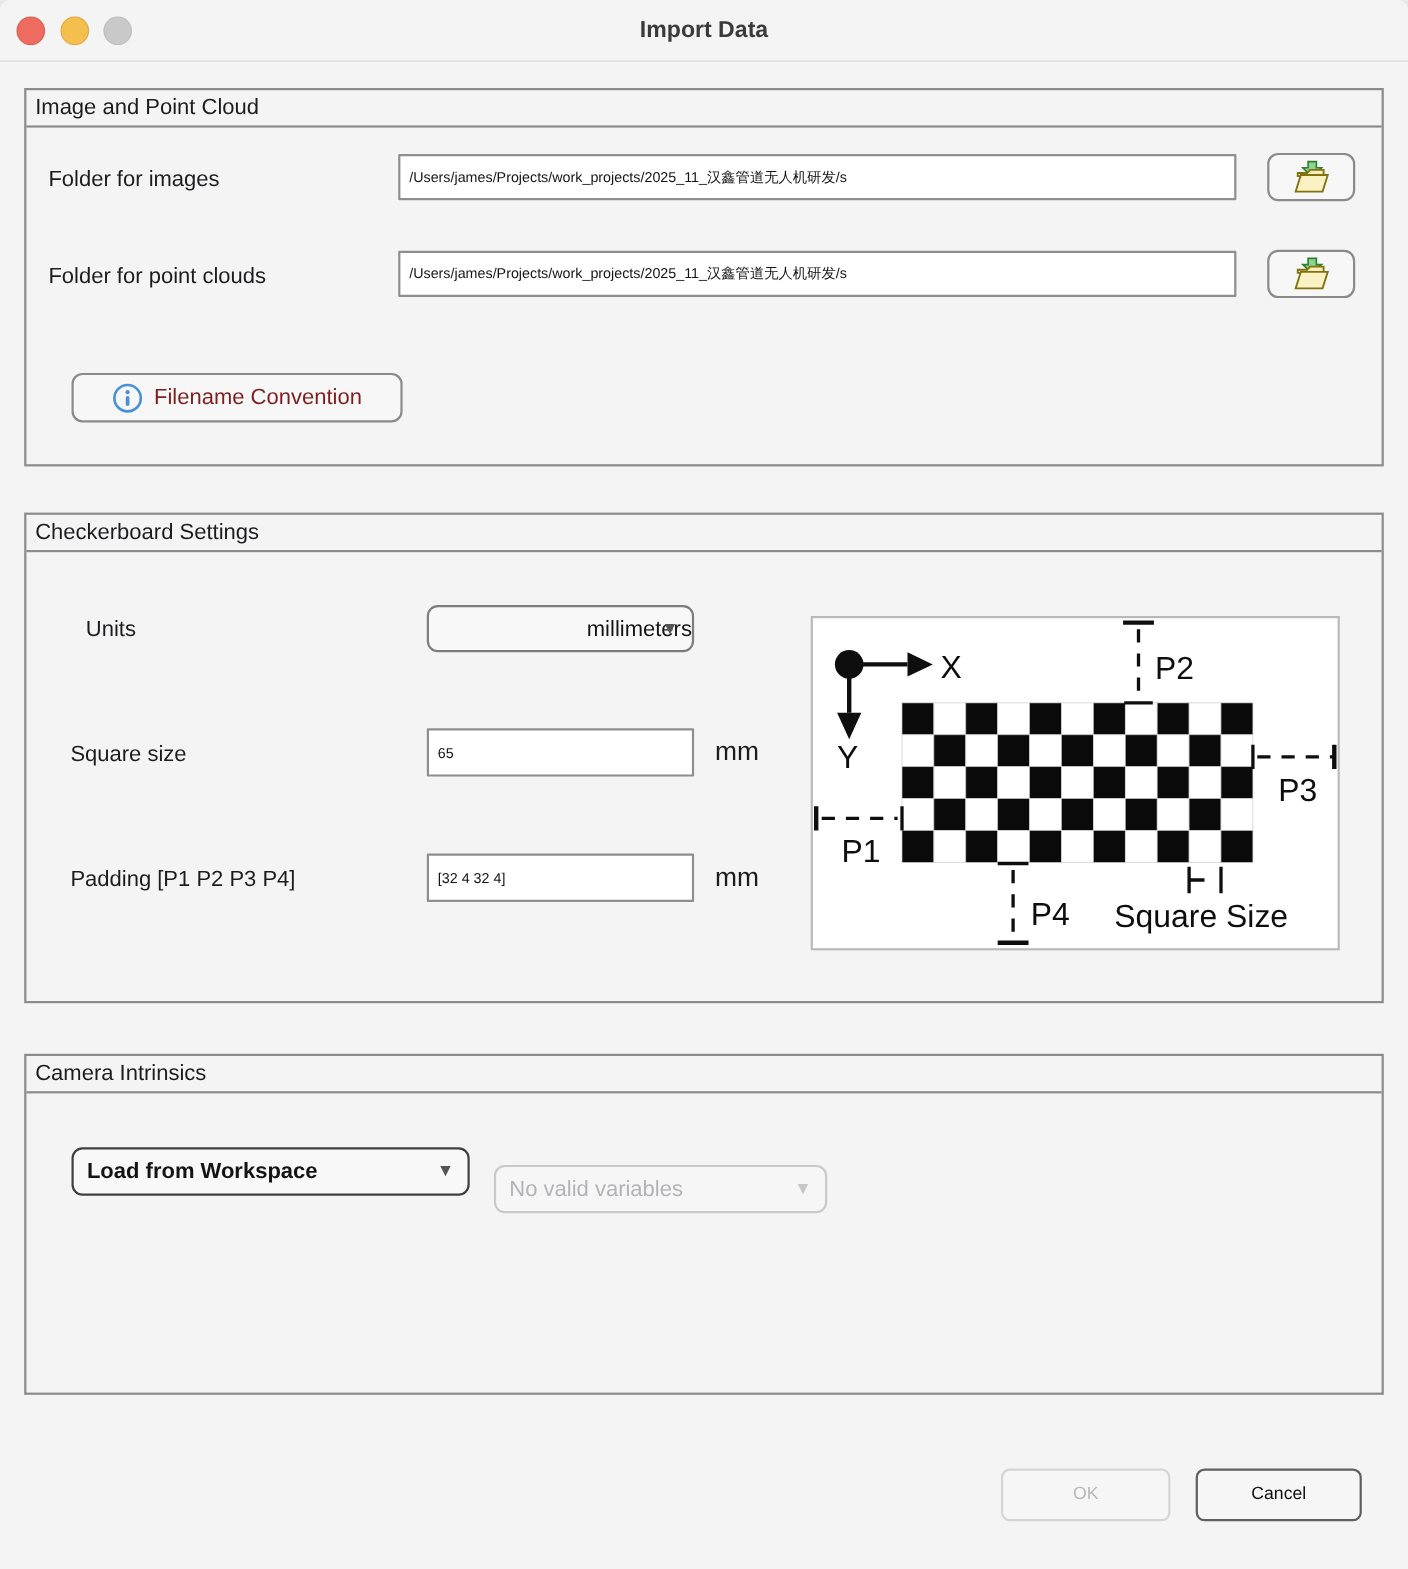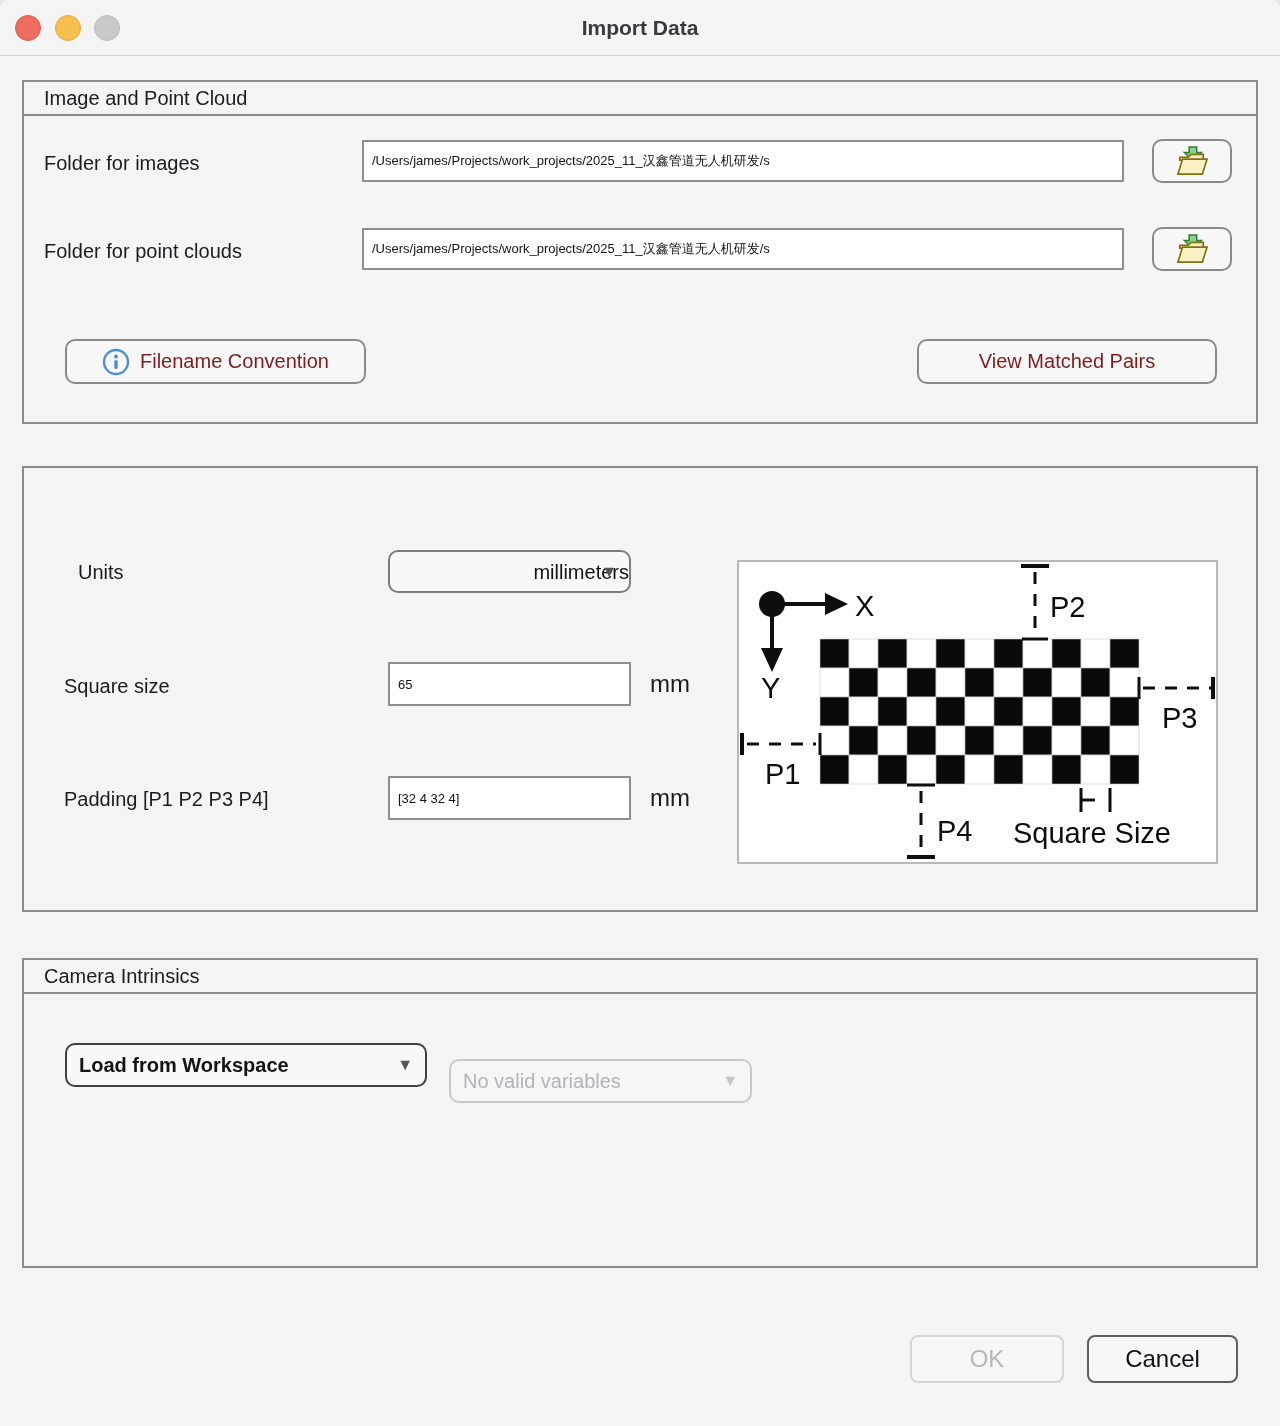--- a/index.html
+++ b/index.html
@@ -27,21 +27,21 @@
     font-size:21px; font-weight:bold; color:#3a3a3c;
   }
 
   
   .panel {
     position:absolute; left:22px; width:1236px;
     border:2px solid #8b8b8b; background:#f4f4f5;
   }
   .panel-header {
     position:absolute; top:0; left:0; right:0; height:34px;
-    line-height:32px; padding-left:20px; font-size:20px; color:#1c1c1e;
+    line-height:32px; padding-left:8px; font-size:20px; color:#1c1c1e;
     border-bottom:2px solid #8b8b8b;
   }
   #panel-ipc { top:80px;  height:344px; }
   #panel-cb  { top:466px; height:446px; }
   #panel-ci  { top:958px; height:310px; }
 
   .lbl { position:absolute; font-size:20px; color:#1c1c1e; line-height:42px; white-space:nowrap; }
 
   .txt-input {
     position:absolute; background:#ffffff; border:2px solid #8e8e8e;
@@ -73,21 +73,21 @@
   
   .diagram {
     position:absolute; left:713px; top:92px; width:481px; height:304px;
     background:#ffffff; border:2px solid #b9b9bb;
   }
   .diagram svg { display:block; }
   .diag-text { font-family:"Liberation Sans","DejaVu Sans",sans-serif; font-size:29px; fill:#0e0e0e; }
 
   
   .footer-btn {
-    position:absolute; border-radius:8px; font-size:24px;
+    position:absolute; border-radius:8px; font-size:16px;
     display:flex; align-items:center; justify-content:center;
     background:#f6f6f7; cursor:pointer;
   }
   #btn-ok     { left:910px;  top:1335px; width:154px; height:48px;
                 border:2px solid #d5d5d7; color:#b7b7b9; cursor:default; }
   #btn-cancel { left:1087px; top:1335px; width:151px; height:48px;
                 border:2px solid #5f5f61; color:#111113; }
 
   .info-icon-svg, .folder-icon-svg { display:block; }
 </style>
@@ -134,26 +134,24 @@
       <span>
         <svg class="info-icon-svg" width="28" height="28" viewBox="0 0 28 28">
           <circle cx="14" cy="14" r="12" fill="none" stroke="#4a90d9" stroke-width="2.4"></circle>
           <circle cx="14" cy="8.5" r="1.9" fill="#4a90d9"></circle>
           <rect x="12.3" y="12" width="3.4" height="9" rx="1.6" fill="#4a90d9"></rect>
         </svg>
       </span>
       <span>Filename Convention</span>
     </div>
 
-    <div class="btn" style="left:893px; top:257px; width:300px; height:45px;">
-      <span>View Matched Pairs</span>
-    </div>
   </div>
 
   <div class="panel" id="panel-cb">
+    <div class="panel-header">Checkerboard Settings</div>
 
     <div class="lbl" style="left:54px; top:83px;">Units</div>
     <div class="dropdown" style="left:364px; top:82px; width:243px; height:43px;text-align:right;">
       <span>millimeters</span>
       <span class="dd-arrow">▼</span>
     </div>
 
     <div class="lbl" style="left:40px; top:197px;">Square size</div>
     <input class="txt-input" style="left: 364px; top: 194px; width: 243px; height: 44px;" value="65">
     <div class="unit" style="left:626px; top:194px;">mm</div>

